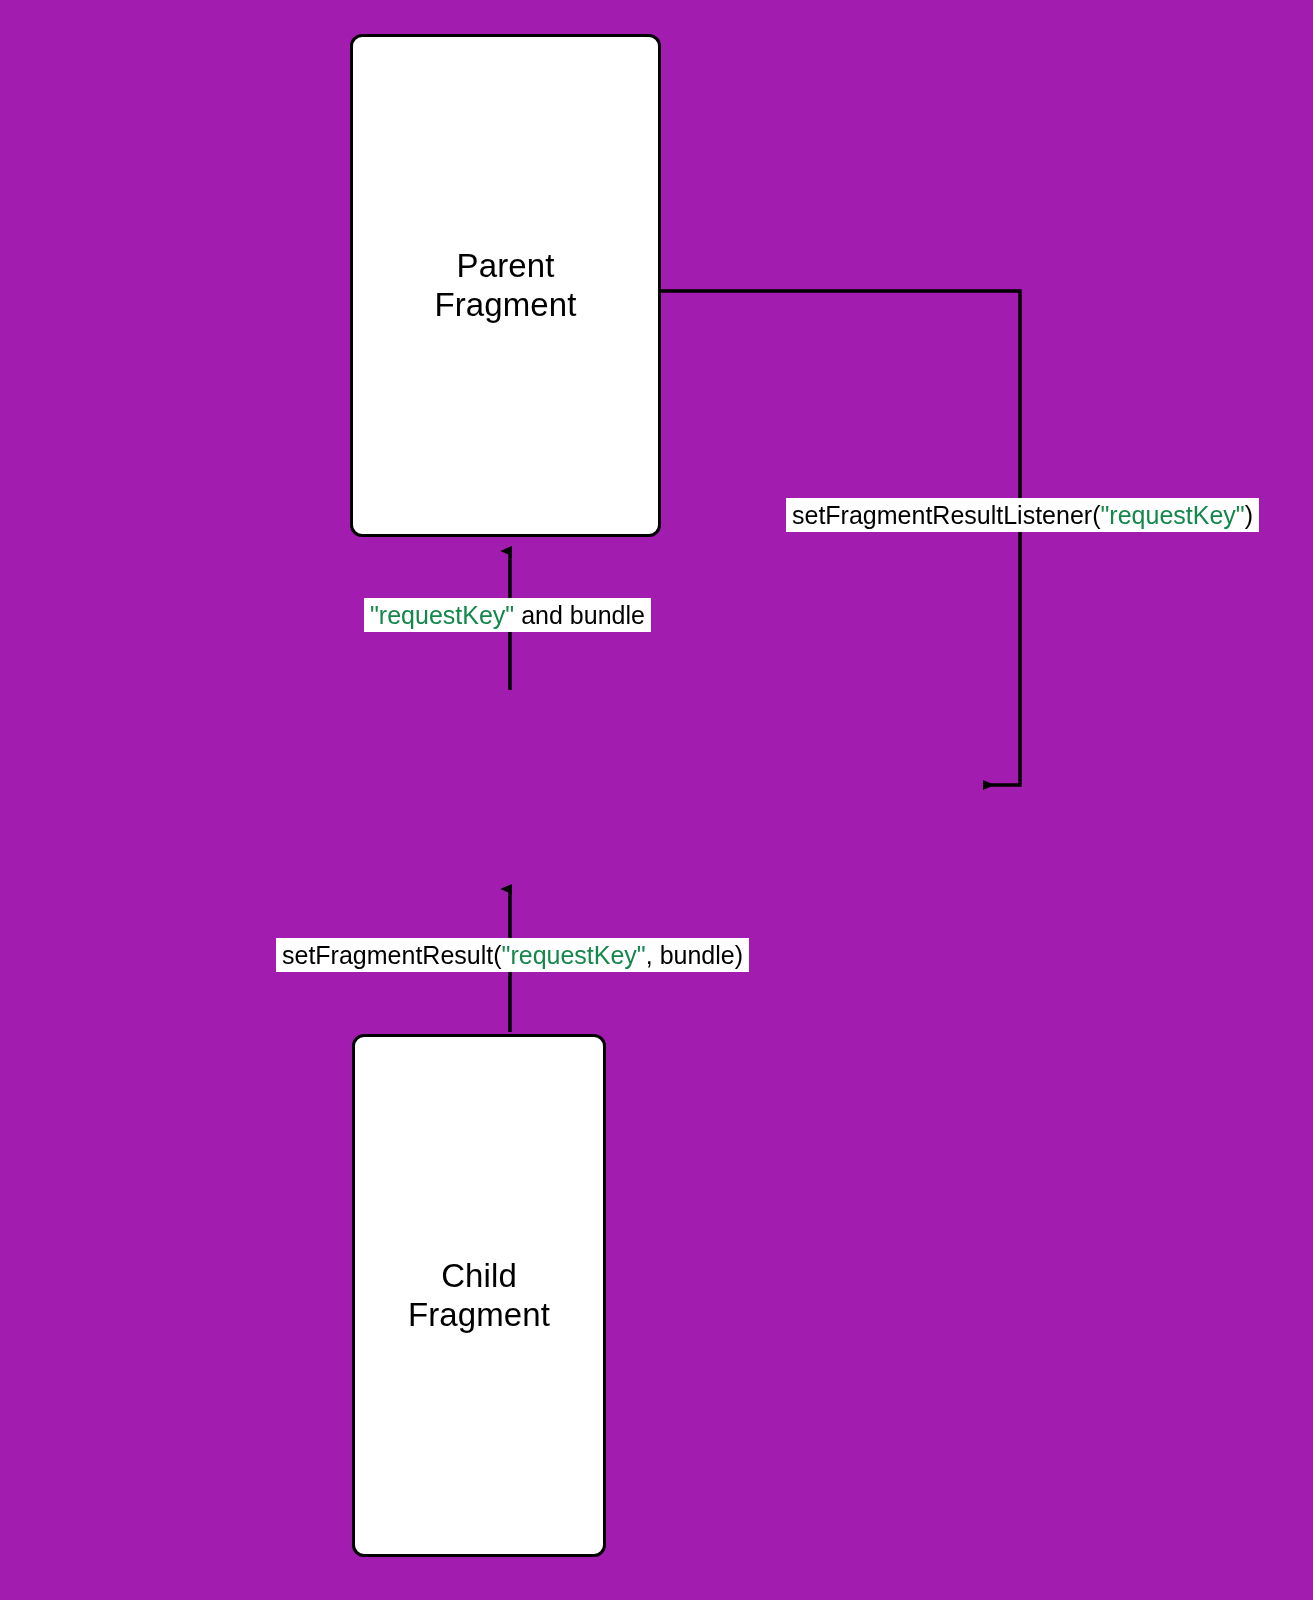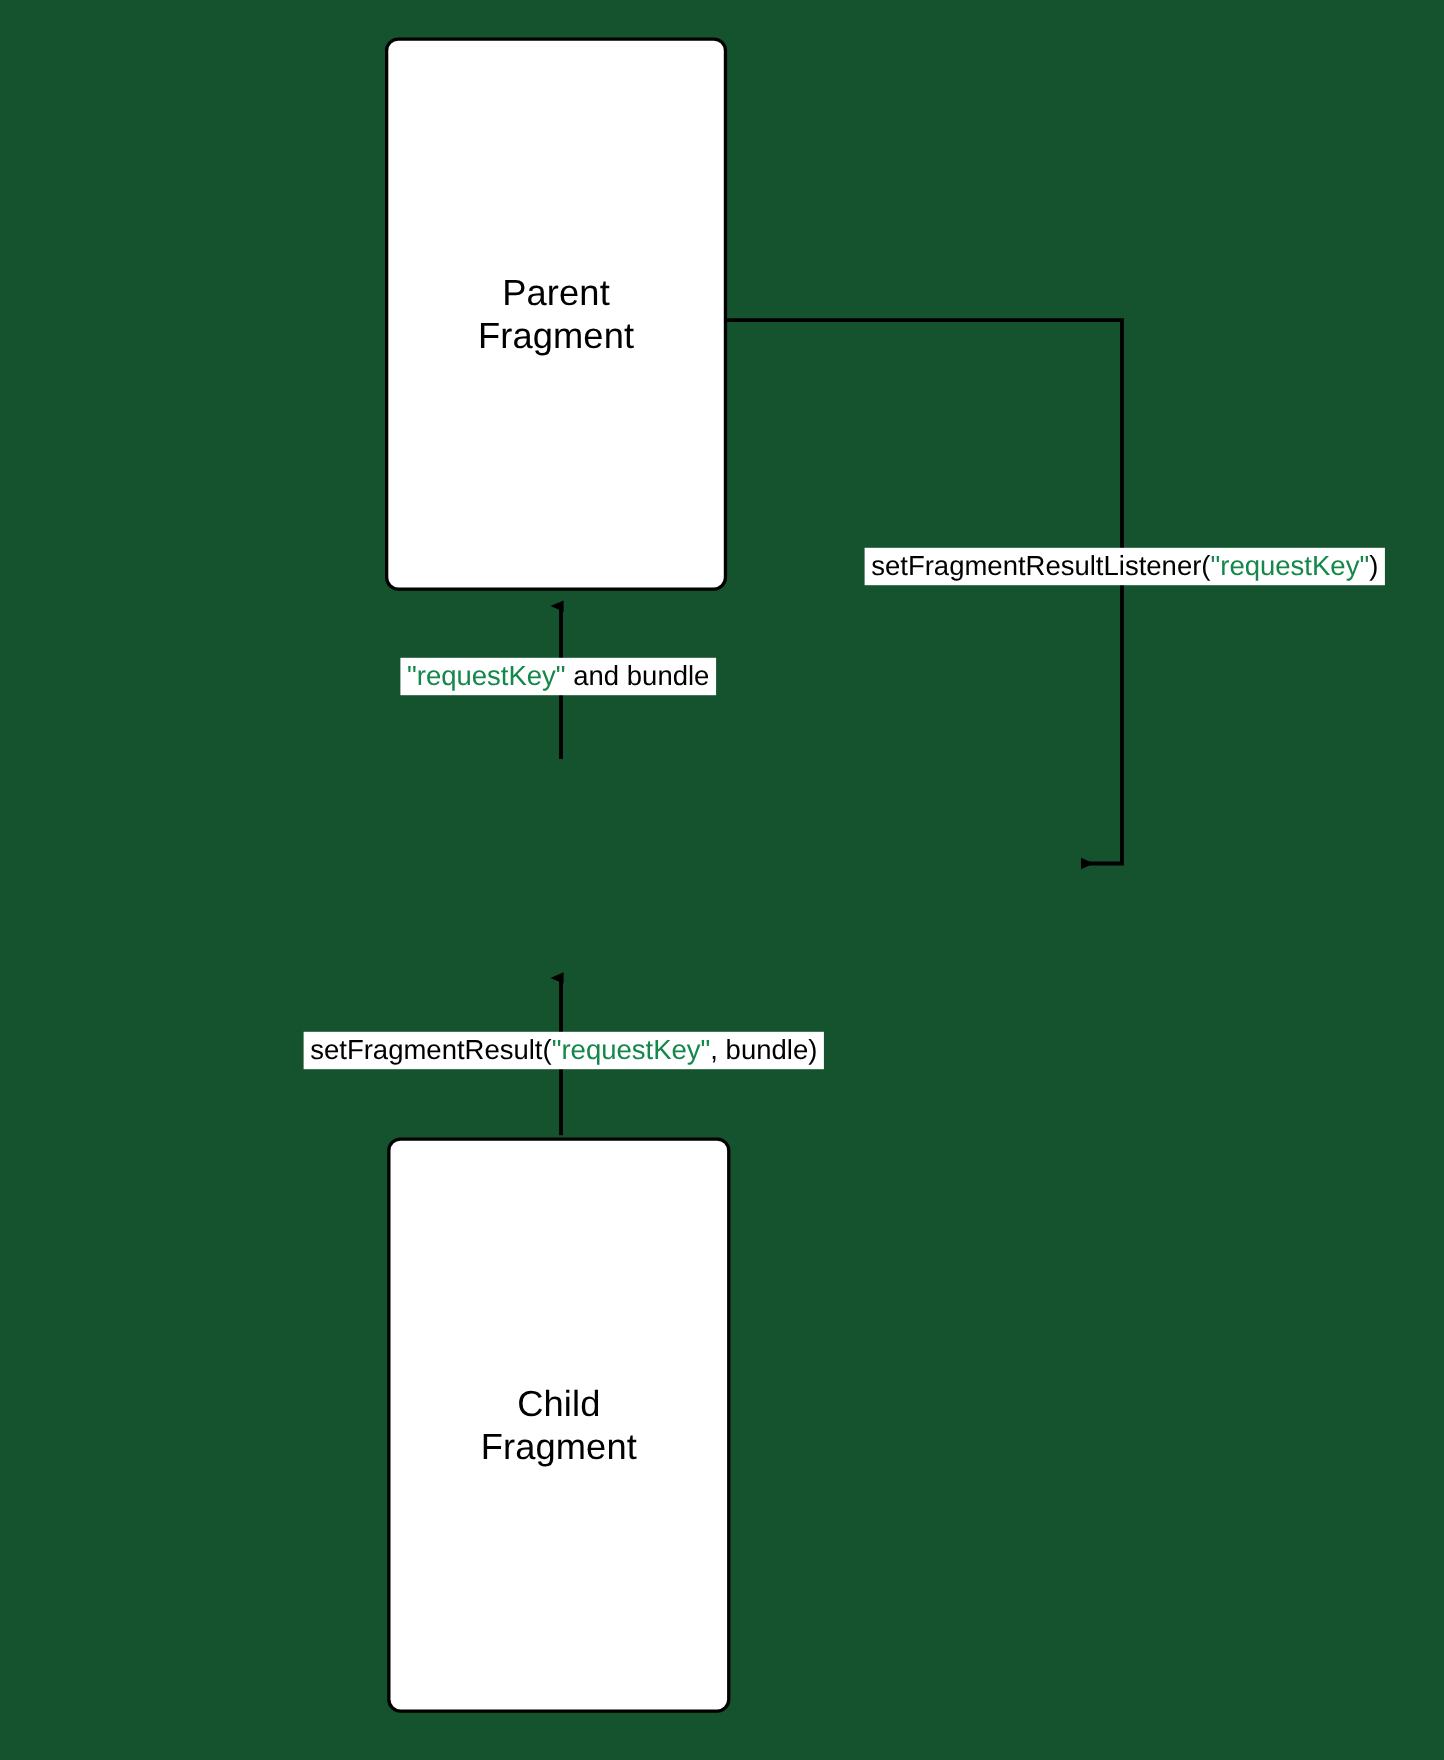--- a/index.html
+++ b/index.html
@@ -10,21 +10,21 @@
   }
   body {
     font-family: "Liberation Sans", sans-serif;
     color: #000000;
     -webkit-font-smoothing: antialiased;
   }
   #diagram-canvas {
     position: relative;
     width: 1313px;
     height: 1600px;
-    background: #14532d;
+    background: #a21caf;
     overflow: hidden;
   }
   #edge-layer {
     position: absolute;
     left: 0;
     top: 0;
     width: 1313px;
     height: 1600px;
     pointer-events: none;
   }
@@ -63,21 +63,21 @@
   }
   #node-child-fragment-manager {
     left: 39px;
     top: 692px;
     width: 933px;
     height: 183px;
   }
   #node-child-fragment {
     left: 352px;
     top: 1034px;
-    width: 312px;
+    width: 254px;
     height: 523px;
   }
 
   
   .edge-label {
     position: absolute;
     background: #ffffff;
     font-size: 25px;
     line-height: 1.2;
     color: #000000;

